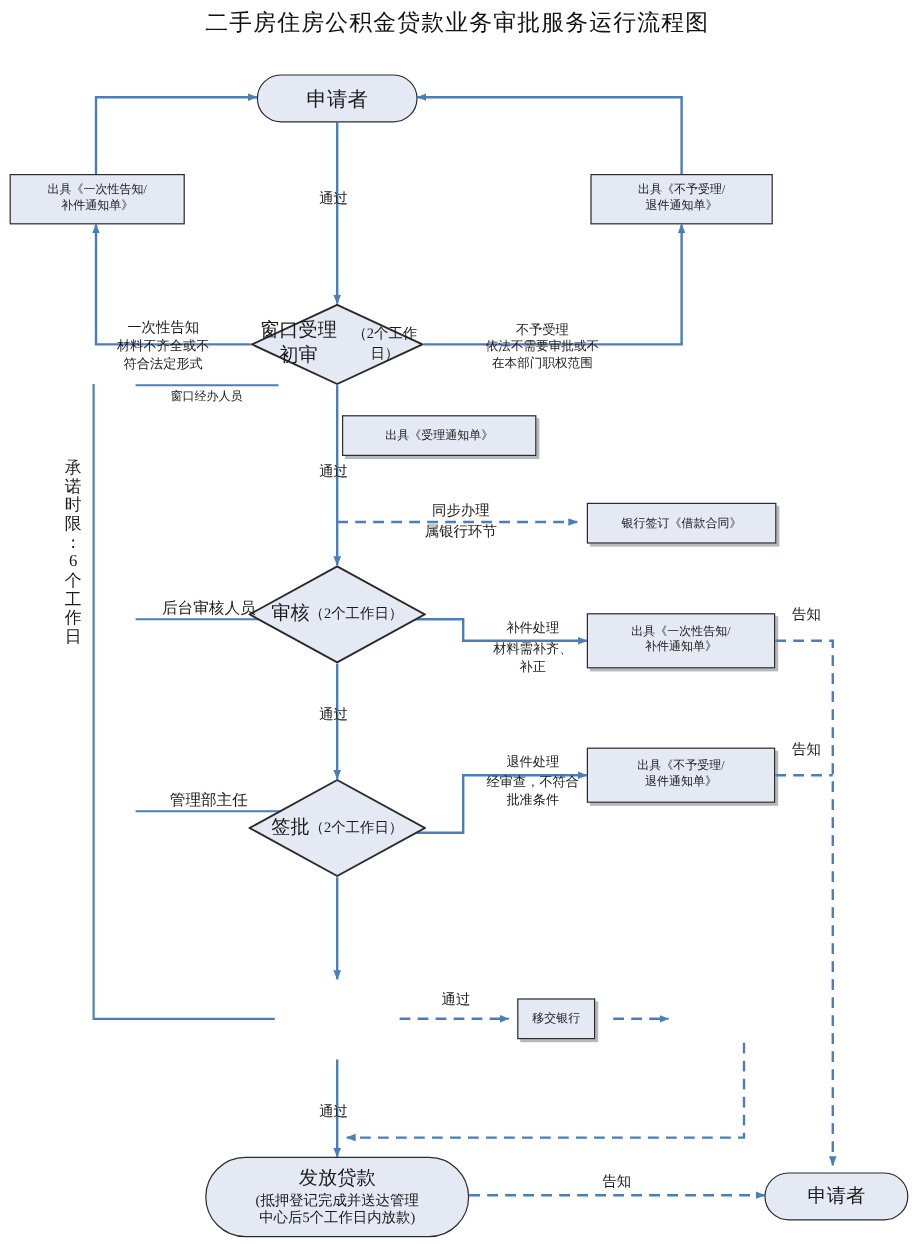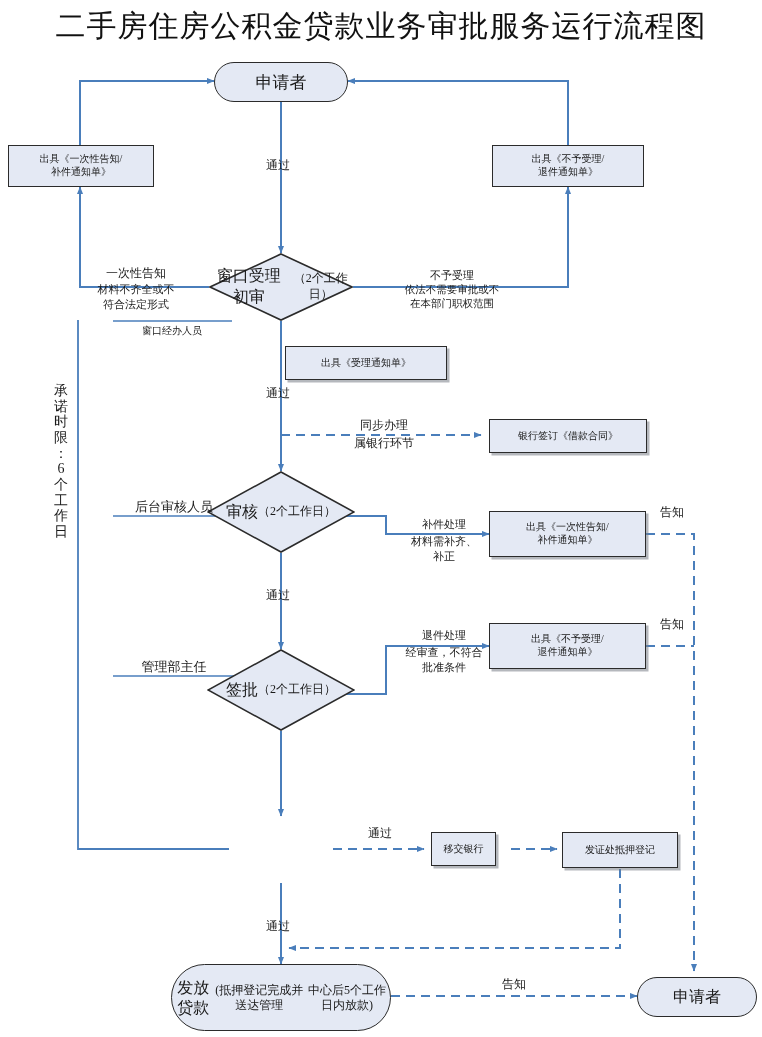--- a/index.html
+++ b/index.html
@@ -2,21 +2,21 @@
 <html><head>
 <meta charset="utf-8">
 <style>
   html,body{margin:0;padding:0;background:#ffffff;}
   body{width:762px;height:1037px;position:relative;overflow:hidden;
        font-family:"Liberation Serif","DejaVu Serif",serif;color:#1a1a1a;}
   #canvas{position:absolute;left:0;top:0;width:762px;height:1037px;}
   svg.wires{position:absolute;left:0;top:0;width:762px;height:1037px;pointer-events:none;}
 
   .title{position:absolute;left:0;top:6px;width:762px;text-align:center;
-         font-size:30px;letter-spacing:1px;color:#111;white-space:nowrap;}
+         font-size:19px;letter-spacing:1px;color:#111;white-space:nowrap;}
 
   .node{position:absolute;box-sizing:border-box;display:flex;align-items:center;
         justify-content:center;text-align:center;background:#e4e9f4;color:#1a1a1a;}
   .term{border:1.6px solid #2b2b2b;border-radius:40px;}
   .rect{border:1.6px solid #2b2b2b;}
   .rect.shadow{box-shadow:2.5px 2.5px 0 rgba(120,125,135,.55);}
   .lines{line-height:1.28;}
 
   .diamond{position:absolute;}
   .diamond svg{display:block;}
@@ -156,25 +156,22 @@
   <div class="node rect shadow lines f14" style="left:489px;top:623px;width:157px;height:46px;flex-direction:column;">
     <span>出具《不予受理/</span>
     <span>退件通知单》</span>
   </div>
 
 
   <div class="node rect shadow f14" style="left:431px;top:832px;width:65px;height:34px;">
     <span>移交银行</span>
   </div>
 
-  <div class="node rect shadow f14" style="left:562px;top:832px;width:116px;height:36px;">
-    <span>发证处抵押登记</span>
-  </div>
-
-  <div class="node term" style="left:171px;top:964px;width:220px;height:67px;flex-direction:row;line-height:1.22;">
+
+  <div class="node term" style="left:171px;top:964px;width:220px;height:67px;flex-direction:column;line-height:1.22;">
     <span class="f16">发放贷款</span>
     <span class="f12">(抵押登记完成并送达管理</span>
     <span class="f12">中心后5个工作日内放款)</span>
   </div>
 
   <div class="node term f16" style="left:637px;top:977px;width:120px;height:40px;">
     <span>申请者</span>
   </div>
 
   <div class="lbl f12" style="left:248px;top:158px;width:60px;">通过</div>

